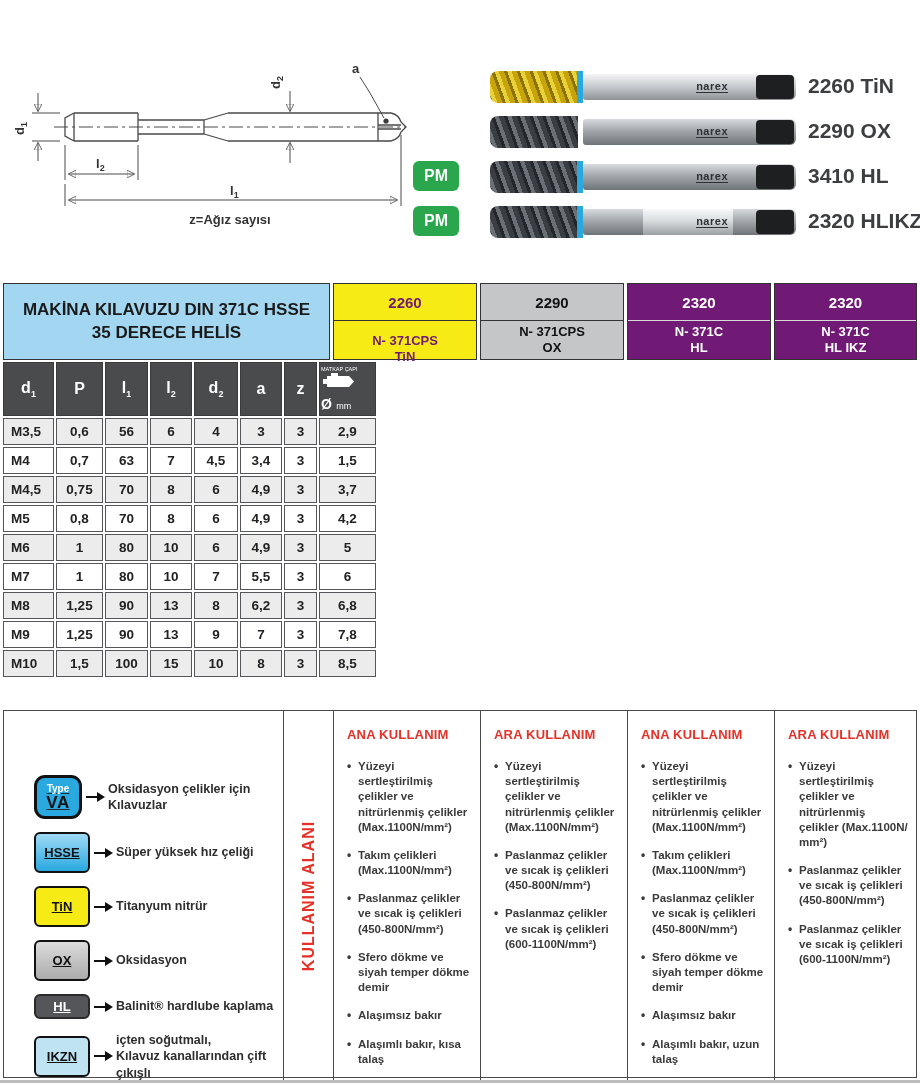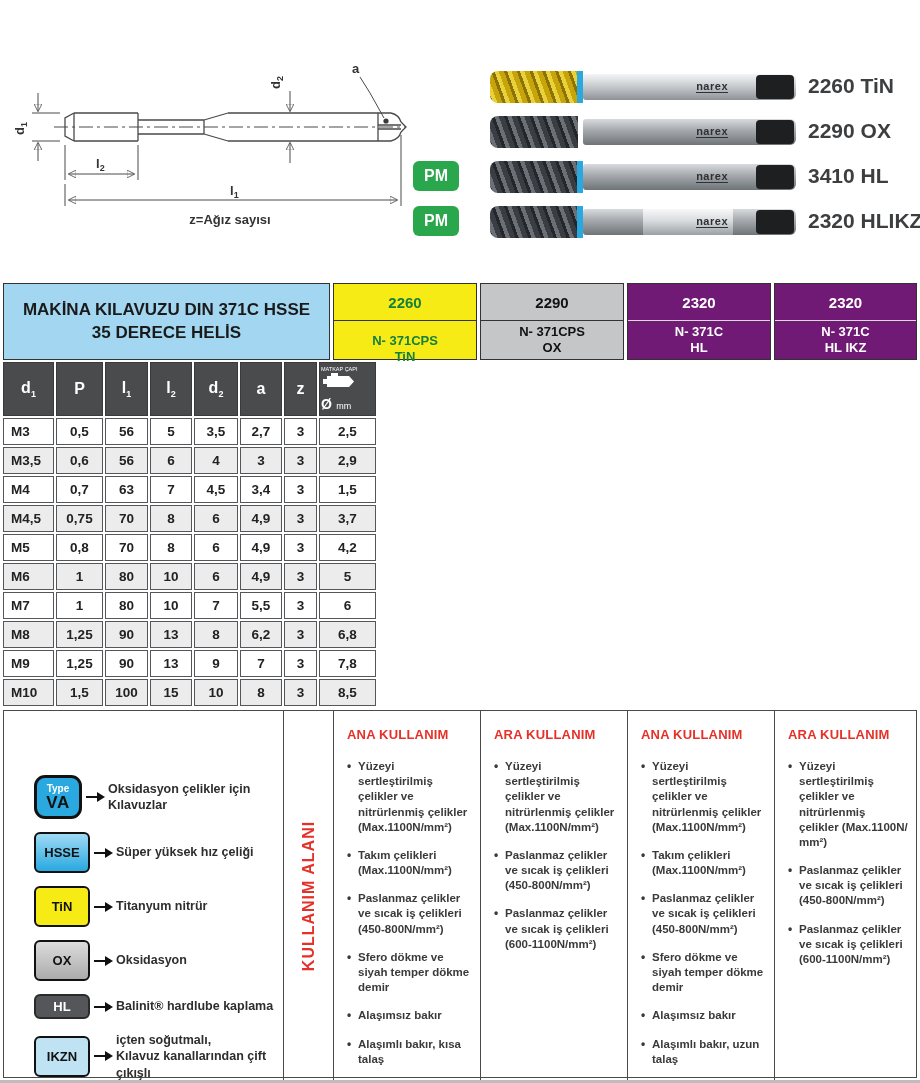--- a/index.html
+++ b/index.html
@@ -34,21 +34,21 @@
 
   
   .spec-header{position:absolute;left:3px;top:283px;width:914px;display:grid;
                grid-template-columns:327px 144px 144px 144px 143px;column-gap:3px;}
   .title-cell{height:75px;background:#a3d7f1;border:1px solid #333;display:flex;flex-direction:column;
               align-items:center;justify-content:center;font-weight:bold;font-size:17px;color:#1a1a1a;line-height:1.35;}
   .prod-cell{height:75px;border:1px solid #333;display:grid;grid-template-rows:37px 1fr;text-align:center;}
   .prod-cell .code{font-weight:bold;font-size:15px;display:flex;align-items:center;justify-content:center;}
   .prod-cell .pname{font-weight:bold;font-size:13px;line-height:1.25;display:flex;flex-direction:column;
                     align-items:center;justify-content:center;}
-  .prod-cell.yellow{background:#f7eb16;color:#15803d;gap:12px;}
+  .prod-cell.yellow{background:#f7eb16;color:#701a75;gap:12px;}
   .prod-cell.silver{background:#c5c6c8;color:#111;}
   .prod-cell.dark{background:#701a75;color:#fff;}
   .prod-cell.yellow .code,.prod-cell.silver .code{border-bottom:1px solid #333;}
   .prod-cell.dark .code{border-bottom:1px solid #d9d9d9;}
 
   
   .spec-table{position:absolute;left:1px;top:360px;border-collapse:separate;border-spacing:2px;}
   .spec-table th{background:#4a4b4d;color:#fff;font-size:16px;font-weight:bold;height:50px;
                  border:1px solid #3a3a3a;vertical-align:middle;}
   .spec-table th sub{font-size:9px;}
@@ -62,21 +62,21 @@
   .drill-head .omm .mm{font-size:9px;font-weight:normal;}
 
   
   .bottom{position:absolute;left:3px;top:710px;width:914px;height:368px;border:1px solid #4a4a4a;
           display:grid;grid-template-columns:279px 50px 147px 147px 147px 142px;box-sizing:border-box;}
   .bottom > div{border-left:1px solid #4a4a4a;box-sizing:border-box;}
   .bottom > div:first-child{border-left:none;}
   .legend{padding:64px 0 0 30px;display:flex;flex-direction:column;gap:13px;}
   .legend-item{display:flex;align-items:center;}
   .badge{box-sizing:border-box;display:flex;align-items:center;justify-content:center;
-         font-weight:bold;flex:none;}
+         font-weight:bold;flex:none;text-decoration:underline;}
   .badge.va{width:48px;height:44px;border:3px solid #111;border-radius:11px;background:#29a9e0;
             flex-direction:column;gap:0;}
   .badge.va .btop{font-size:10px;color:#fff;line-height:11px;}
   .badge.va .bmain{font-size:17px;color:#111;line-height:17px;letter-spacing:.5px;}
   .badge.hsse,.badge.tin,.badge.ox,.badge.ikzn{width:56px;height:41px;border:2px solid #111;
             border-radius:6px;font-size:13px;color:#111;}
   .badge.hsse{background:linear-gradient(180deg,#9fdaf4,#29a9e0);}
   .badge.tin{background:#f7eb16;}
   .badge.ox{background:linear-gradient(180deg,#dcdcdc,#ababab);}
   .badge.hl{width:56px;height:25px;border:2px solid #2a2a2a;border-radius:6px;font-size:13px;
@@ -249,30 +249,20 @@
                   <rect x="2" y="6" width="5" height="5" fill="#fff"></rect>
                   <path d="M28,3 L33,8.5 L28,14 Z" fill="#fff"></path>
                   <rect x="10" y="0" width="7" height="3" fill="#fff"></rect>
                 </svg></div>
               <div class="omm"><span class="o">Ø</span> <span class="mm">mm</span></div>
             </div>
           </th>
         </tr>
       </thead>
       <tbody>
-        <tr>
-          <td class="mcol">M3</td>
-          <td>0,5</td>
-          <td>56</td>
-          <td>5</td>
-          <td>3,5</td>
-          <td>2,7</td>
-          <td>3</td>
-          <td>2,5</td>
-        </tr>
         <tr class="shade">
           <td class="mcol">M3,5</td>
           <td>0,6</td>
           <td>56</td>
           <td>6</td>
           <td>4</td>
           <td>3</td>
           <td>3</td>
           <td>2,9</td>
         </tr>

